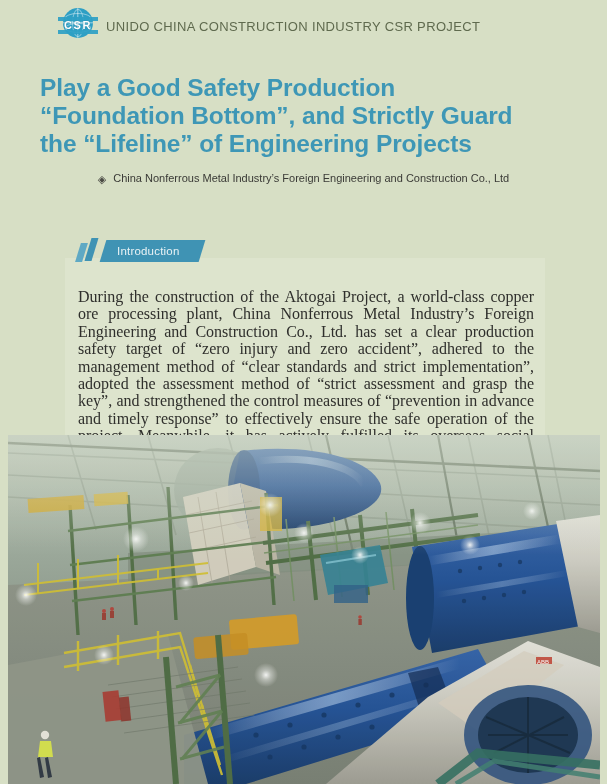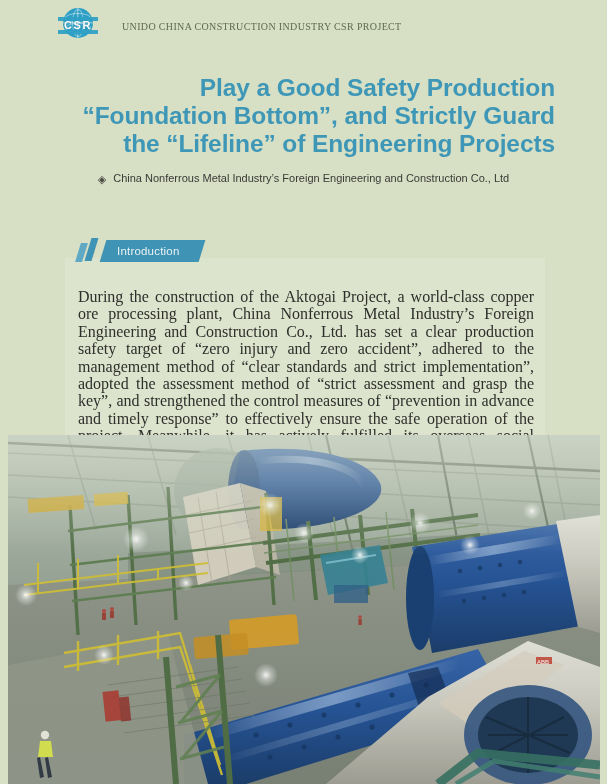--- a/index.html
+++ b/index.html
@@ -24,21 +24,21 @@
     height: 58px;
     display: flex;
     align-items: center;
   }
   #logo-block {
     position: absolute;
     left: 58px;
     top: 8px;
     display: flex;
     align-items: center;
-    gap: 24px;
+    gap: 8px;
   }
   .logo-mark {
     position: relative;
     width: 40px;
     height: 34px;
     flex: none;
   }
   .logo-globe {
     position: absolute;
     left: 5px; top: 0px;
@@ -104,35 +104,35 @@
   .logo-band.b2 { top: 22px; }
   #logo-text { line-height: 1.35; padding-top: 1px; }
   #logo-cn {
     font-family: "DejaVu Sans", sans-serif;
     font-size: 8.2px;
     color: #5f6a4e;
     letter-spacing: 0.4px;
     white-space: nowrap;
   }
   #logo-en {
-    font-family: Liberation Serif, serif;
-    font-size: 10px;
+    font-family: Liberation Sans, sans-serif;
+    font-size: 13px;
     color: #5f6a4e;
     letter-spacing: 0.35px;
     white-space: nowrap;
     margin-top: 3px;
   }
 
   
   #title {
     position: absolute;
-    left: 52px;
+    left: 40px;
     top: 74px;
     width: 503px;
-    text-align: right;
+    text-align: left;
     font-family: "Liberation Sans", sans-serif;
     font-weight: bold;
     font-size: 24.5px;
     line-height: 28px;
     color: #3e97b6;
     letter-spacing: -0.1px;
   }
   #subtitle {
     position: absolute;
     left: 52px;

